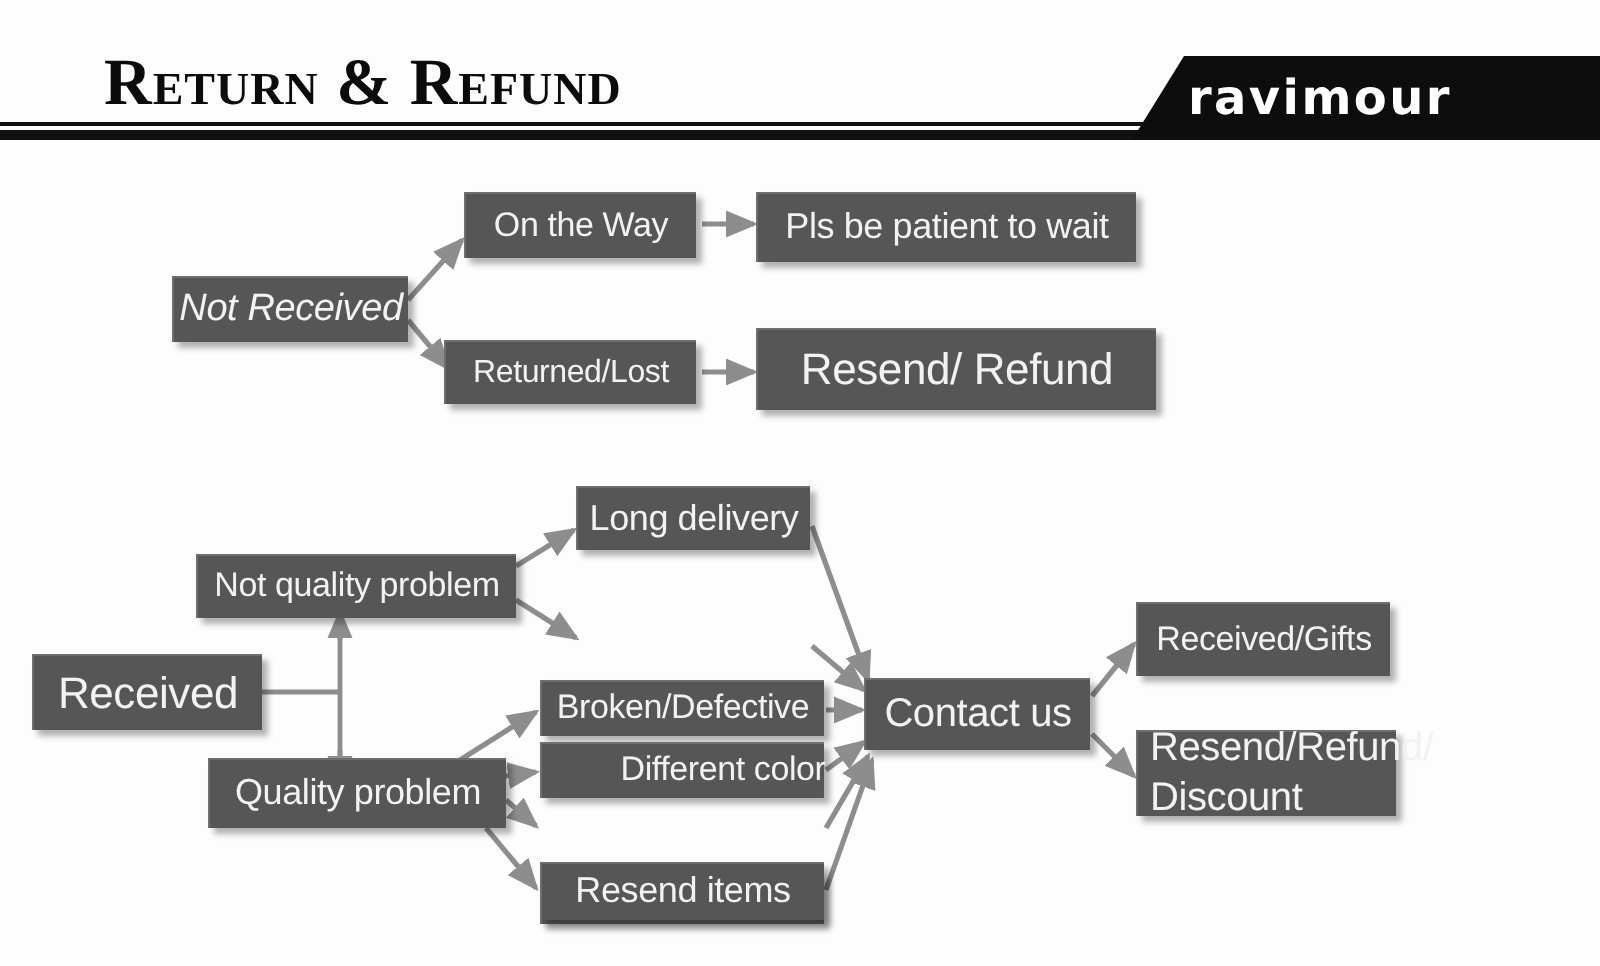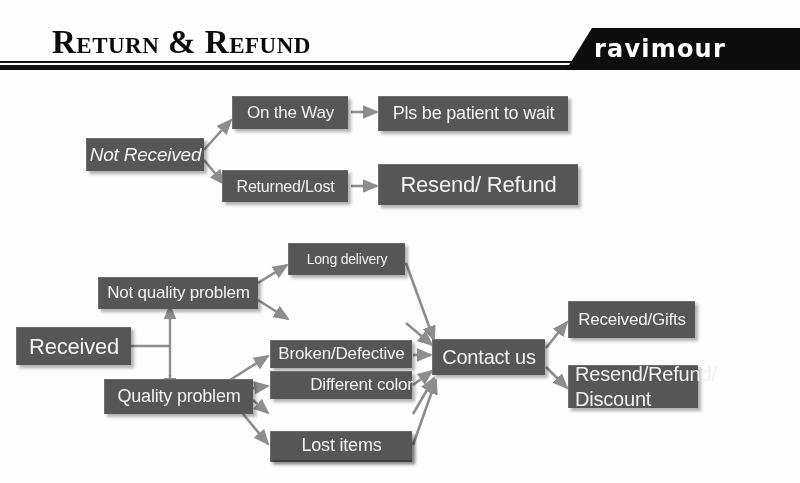--- a/index.html
+++ b/index.html
@@ -207,39 +207,39 @@
   </div>
 
   <div class="node" style="left:98px; top:277px; width:160px; height:32px; font-size:17px;">
     <span>Not quality problem</span>
   </div>
 
   <div class="node" style="left:104px; top:379px; width:149px; height:35px; font-size:18px;">
     <span>Quality problem</span>
   </div>
 
-  <div class="node" style="left:288px; top:243px; width:117px; height:32px; font-size:14px;justify-content:center;">
+  <div class="node" style="left:288px; top:243px; width:117px; height:32px; font-size:18px;justify-content:center;">
     <span>Long delivery</span>
   </div>
 
 
   <div class="node" style="left:270px; top:340px; width:142px; height:28px; font-size:17px;">
     <span>Broken/Defective</span>
   </div>
 
   <div class="node" style="left:270px; top:371px; width:142px; height:28px; font-size:17px;padding-left:40px;">
     <span>Different color</span>
   </div>
 
   <div class="node" style="left:270px; top:401px; width:142px; height:26px; font-size:17px;margin-top:35px;">
     <span>Shortage</span>
   </div>
 
   <div class="node" style="left:270px; top:431px; width:142px; height:29px; font-size:18px;">
-    <span>Lost items</span>
+    <span>Resend items</span>
   </div>
 
   <div class="node" style="left:432px; top:339px; width:113px; height:36px; font-size:20px;">
     <span>Contact us</span>
   </div>
 
   <div class="node" style="left:568px; top:301px; width:127px; height:37px; font-size:17px;">
     <span>Received/Gifts</span>
   </div>
 

